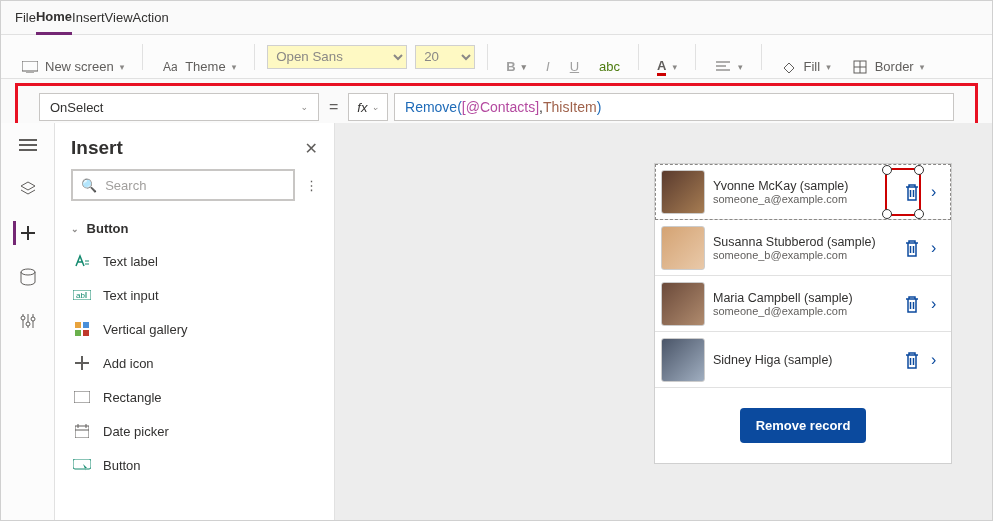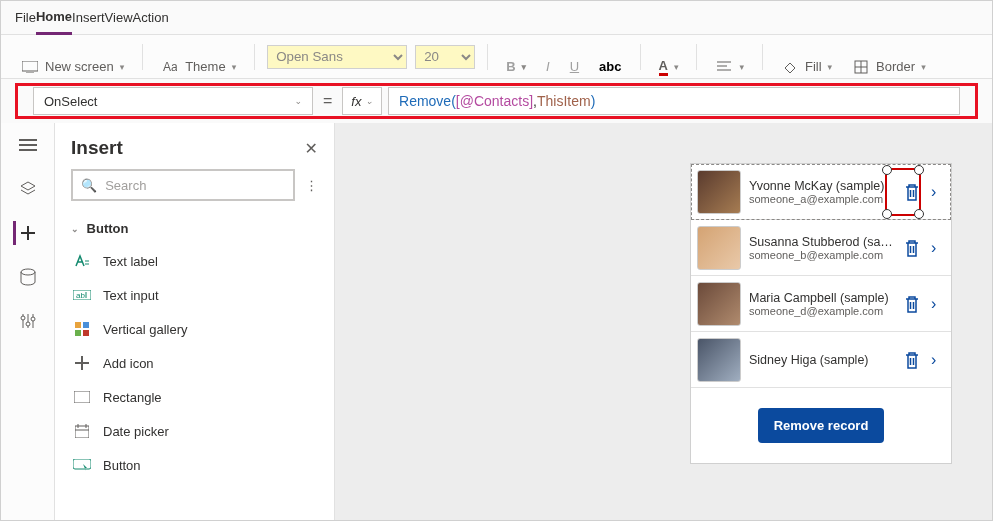--- a/index.html
+++ b/index.html
@@ -9,21 +9,21 @@
   .menubar .tab { color: #323130; cursor: pointer; height: 34px; display: flex; align-items: center; }
   .menubar .tab.active { font-weight: 600; border-bottom: 3px solid #742774; }
 
   .ribbon { height: 44px; display: flex; align-items: center; padding: 0 14px; gap: 8px; background: #fcfcfc; border-bottom: 1px solid #e1e1e1; color: #605e5c; }
   .ribbon .divider { width: 1px; height: 26px; background: #e1e1e1; margin: 0 4px; }
   .ribbon .btn { display: flex; align-items: center; gap: 6px; padding: 4px 6px; cursor: pointer; margin-top: 20px; }
   .ribbon select { border: 1px solid #d0d0d0; background: #fef9c3; height: 24px; color: #8a8886; padding: 0 4px; }
   .chev { font-size: 9px; color: #8a8886; }
 
   .formula-row { display: flex; align-items: stretch; height: 44px; padding: 4px 14px; gap: 8px; background: #fafafa; }
-  .red-box { border: 3px solid #e81123; display: flex; align-items: center; padding: 15px; gap: 6px; flex: 1; }
+  .red-box { border: 3px solid #e81123; display: flex; align-items: center; padding: 21px; gap: 6px; flex: 1; }
   .prop-select { width: 280px; height: 28px; border: 1px solid #c8c6c4; background: #fff; display: flex; align-items: center; justify-content: space-between; padding: 0 10px; }
   .eq { color: #605e5c; padding: 0 4px; font-size: 16px; }
   .fx { display: flex; align-items: center; gap: 4px; border: 1px solid #c8c6c4; height: 28px; padding: 0 8px; font-style: italic; background: #fff; }
   .formula-input { flex: 1; height: 28px; border: 1px solid #c8c6c4; display: flex; align-items: center; padding: 0 10px; font-family: "Consolas", monospace; font-size: 14px; background: #fff; }
   .tok-fn { color: #1f6bb8; }
   .tok-paren { color: #1f6bb8; }
   .tok-ds { color: #b44aa0; }
   .tok-kw { color: #a0624b; }
 
   .workspace { display: flex; height: calc(100% - 34px - 44px - 44px); }
@@ -36,21 +36,21 @@
   .insert-panel .hdr h2 { font-size: 19px; font-weight: 600; }
   .insert-panel .hdr .close { font-size: 16px; cursor: pointer; color: #605e5c; }
   .search-row { display: flex; align-items: center; padding: 0 16px 12px 16px; gap: 10px; }
   .search-box { flex: 1; height: 32px; border: 2px solid #c8c6c4; display: flex; align-items: center; padding: 0 8px; gap: 8px; color: #a19f9d; }
   .pop-hdr { padding: 8px 16px; display: flex; align-items: center; gap: 8px; color: #323130; font-weight: 600; }
   .insert-list { overflow-y: auto; }
   .insert-item { display: flex; align-items: center; gap: 12px; padding: 8px 18px; cursor: pointer; }
   .ico { width: 18px; height: 18px; display: inline-flex; align-items: center; justify-content: center; }
 
   .canvas { flex: 1; background: #ededed; display: flex; justify-content: center; align-items: flex-start; padding: 40px 40px 0 0; }
-  .phone { width: 262px; background: #fff; border: 1px solid #d0d0d0; position: relative; margin-left: auto; }
+  .phone { width: 298px; background: #fff; border: 1px solid #d0d0d0; position: relative; margin-left: auto; }
   .contact { display: flex; align-items: center; height: 56px; border-bottom: 1px solid #e1e1e1; padding: 0 6px; gap: 8px; position: relative; }
   .contact.selected { outline: 1px dashed #8a8886; outline-offset: -1px; }
   .avatar { width: 44px; height: 44px; border-radius: 3px; background: linear-gradient(135deg,#8a6d5c,#c9b29a); border: 1px solid #ccc; }
   .cinfo { flex: 1; overflow: hidden; }
   .cname { font-size: 12.5px; color: #323130; white-space: nowrap; overflow: hidden; text-overflow: ellipsis; }
   .cemail { font-size: 11px; color: #605e5c; }
   .trash { color: #0b4a9e; width: 22px; display: flex; justify-content: center; cursor: pointer; }
   .arrow { color: #0b4a9e; width: 14px; font-size: 16px; cursor: pointer; }
   .sel-handles { position: absolute; right: 30px; top: 4px; width: 36px; height: 48px; border: 2px solid #c00; }
   .sel-handles .h { position: absolute; width: 10px; height: 10px; border: 1px solid #333; border-radius: 50%; background: #fff; }
@@ -98,21 +98,21 @@
   <select style="width:140px;">
     <option>Open Sans</option>
   </select>
   <select style="width:60px;">
     <option>20</option>
   </select>
   <div class="divider"></div>
   <div class="btn" style="font-weight:700;color:#a0a0a0;">B<span class="chev">▾</span></div>
   <div class="btn" style="font-style:italic;color:#a0a0a0;">I</div>
   <div class="btn" style="text-decoration:underline;color:#a0a0a0;">U</div>
-  <div class="btn" style="color:#000000;font-weight:bold;">abc</div>
+  <div class="btn" style="color:#4d7c0f;">abc</div>
   <div class="divider"></div>
   <div class="btn">
     <span style="border-bottom:3px solid #c00;font-weight:700;">A</span>
     <span class="chev">▾</span>
   </div>
   <div class="divider"></div>
   <div class="btn">
     <span class="ico">
         <svg width="14" height="14">
           <line x1="0" y1="2" x2="14" y2="2" stroke="#605e5c"></line>

